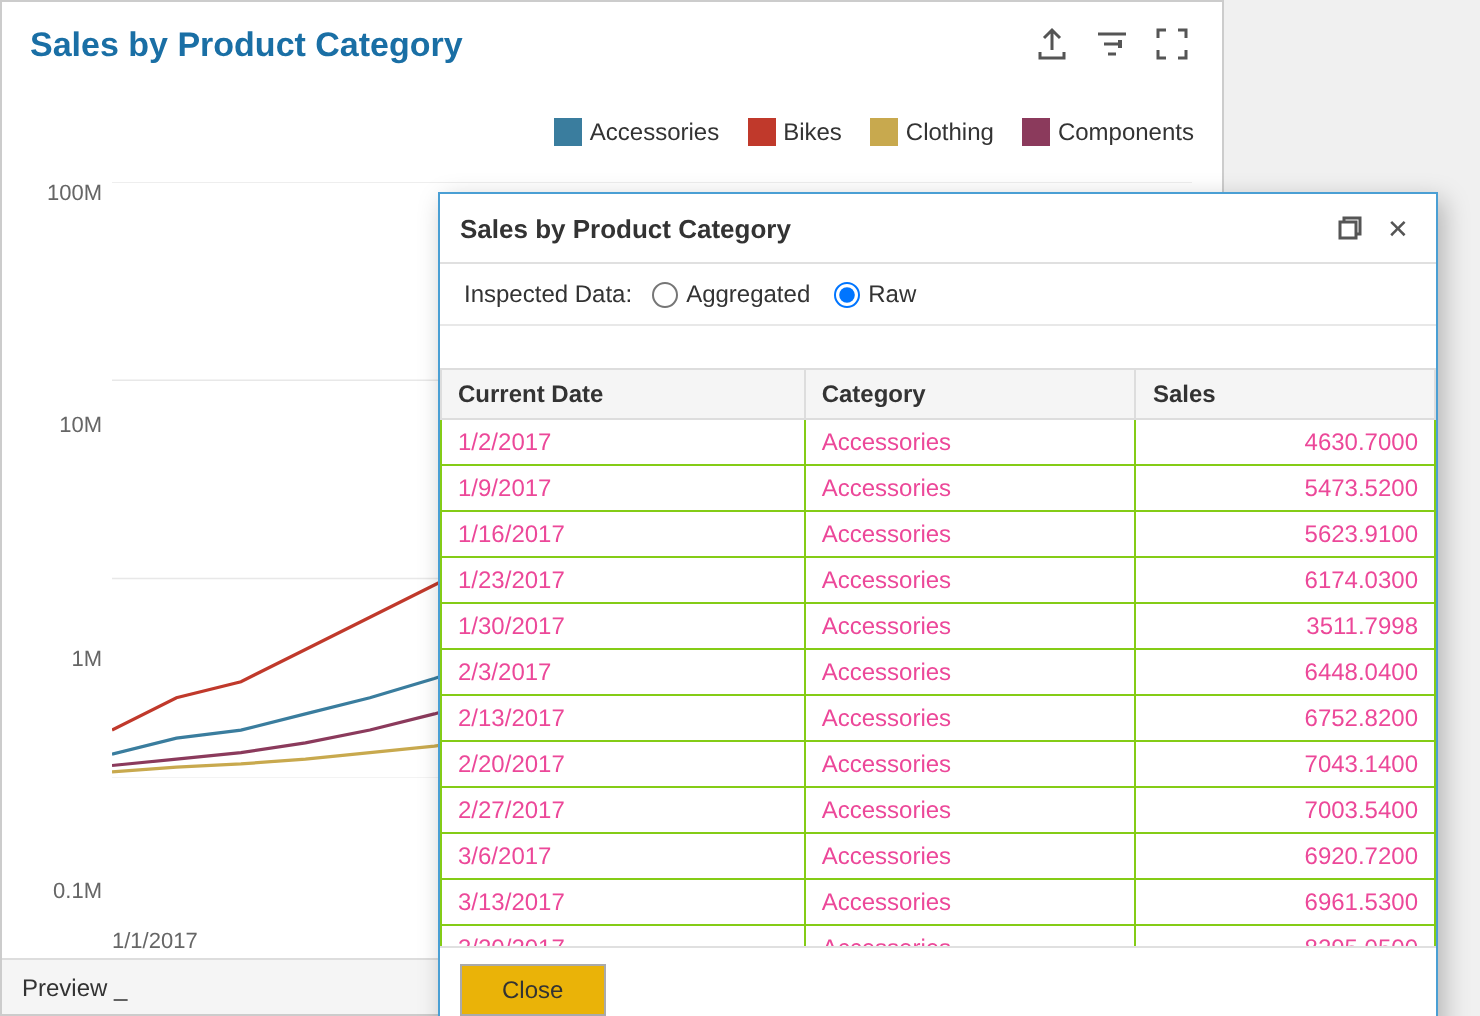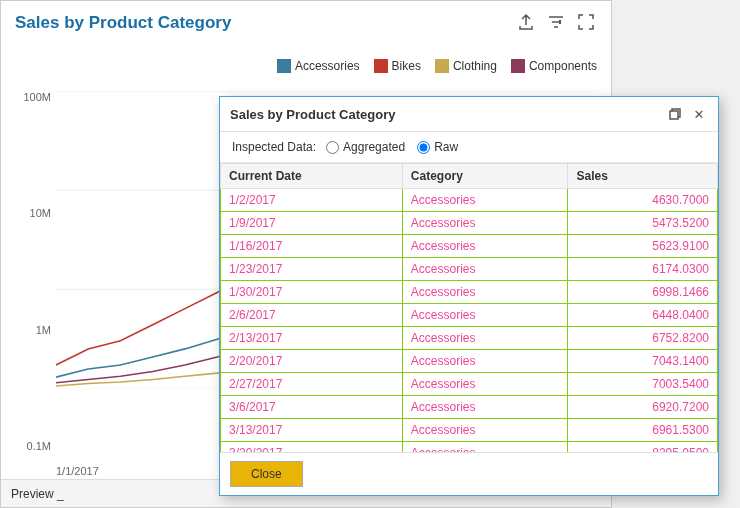--- a/index.html
+++ b/index.html
@@ -205,20 +205,21 @@
       align-items: center;
       gap: 4px;
       font-size: 12px;
     }
 
     
     .data-table-container {
       height: 290px;
       overflow-y: auto;
       border-bottom: 1px solid #e0e0e0;
+      margin-top: 21px;
     }
 
     .data-table {
       width: 100%;
       border-collapse: collapse;
       font-size: 12px;
     }
 
     .data-table th {
       background: #f5f5f5;
@@ -411,24 +412,24 @@
       <td class="sales-col">5623.9100</td>
     </tr>
               <tr>
       <td>1/23/2017</td>
       <td>Accessories</td>
       <td class="sales-col">6174.0300</td>
     </tr>
               <tr>
       <td>1/30/2017</td>
       <td>Accessories</td>
-      <td class="sales-col">6998.1466</td>
-    </tr>
-              <tr>
-      <td>2/6/2017</td>
+      <td class="sales-col">3511.7998</td>
+    </tr>
+              <tr>
+      <td>2/3/2017</td>
       <td>Accessories</td>
       <td class="sales-col">6448.0400</td>
     </tr>
               <tr>
       <td>2/13/2017</td>
       <td>Accessories</td>
       <td class="sales-col">6752.8200</td>
     </tr>
               <tr>
       <td>2/20/2017</td>

